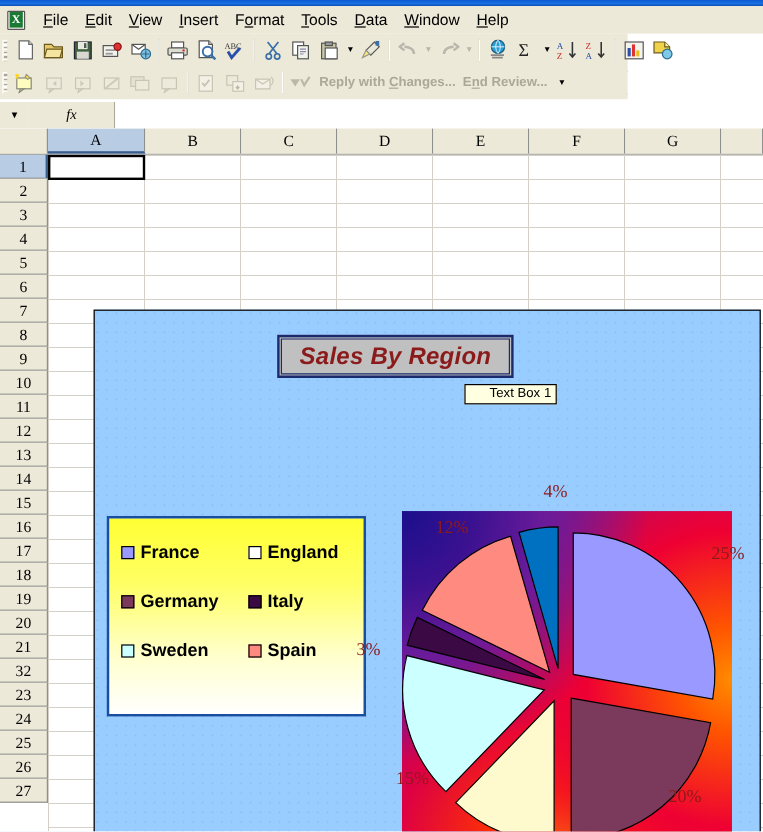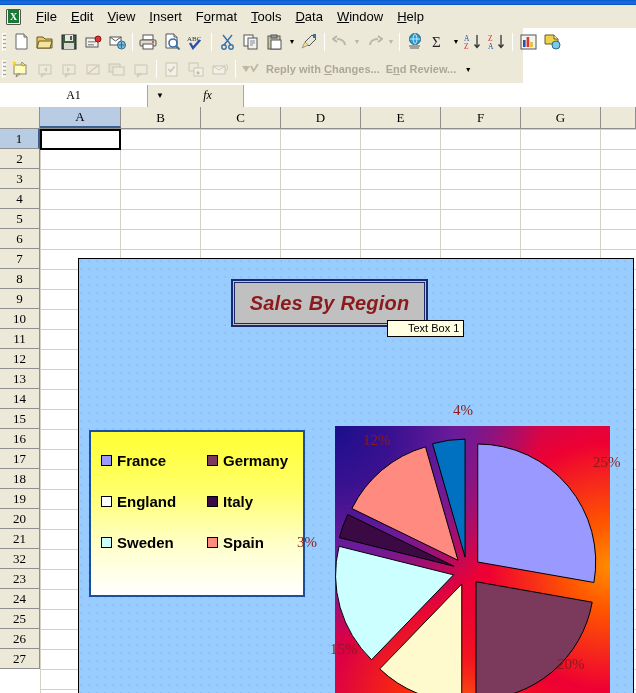--- a/index.html
+++ b/index.html
@@ -166,21 +166,21 @@
     background: #99ccff;
     border: 1px solid #000;
     background-image:
       radial-gradient(circle at 2px 2px, rgba(120,150,200,.30) 0.6px, transparent 1px);
     background-size: 8px 8px;
   }
 
   
   .charttitle {
     position: absolute; left: 152px; top: 20px;
-    width: 197px; height: 48px;
+    width: 197px; height: 36px;
     background: #c0c0c0;
     border: 2px solid #1a2a6c;
     box-shadow: inset 0 0 0 1px #c0c0c0, inset 0 0 0 2px #1a2a6c;
     display: flex; align-items: center; justify-content: center;
     font-family: "Liberation Sans", sans-serif;
     font-size: 20px; font-weight: bold; font-style: italic;
     color: #8b1a1a; letter-spacing: .2px;
   }
   .tooltip {
     position: absolute; left: 308px; top: 61px;
@@ -499,23 +499,20 @@
           <path d="M1 4l4 6 4-6z" fill="#bdb8a6"></path>
           <path d="M10 4l2.5 5L17 2" fill="none" stroke="#bdb8a6" stroke-width="1.8"></path>
         </svg>
     </div>
     <div class="disabledtxt">Reply with <u>C</u>hanges...</div>
     <div class="disabledtxt">E<u>n</u>d Review...</div>
     <div class="tarrow" style="margin-left:4px">▼</div>
   </div>
 
   <div class="formulabar">
-    <div class="namebox">
-      <span>A1</span>
-    </div>
     <div class="nameboxdrop">▼</div>
     <div class="fxbtn">
       <span>fx</span>
     </div>
     <div class="fxinput"></div>
   </div>
 
   <div class="gridwrap">
     <div class="colhead-row" id="colheads">
       <div class="cornerbox"></div>
@@ -570,26 +567,26 @@
         <span>Text Box 1</span>
       </div>
 
       <div class="legend">
         <div class="legend-grid" id="legend-grid">
             <div class="legitem">
               <span class="swatch" style="background: rgb(153, 153, 255);"></span>
               <span class="leglabel">France</span>
             </div>
             <div class="legitem">
+              <span class="swatch" style="background: rgb(255, 255, 255);"></span>
+              <span class="leglabel">England</span>
+            </div>
+            <div class="legitem">
               <span class="swatch" style="background: rgb(123, 58, 92);"></span>
               <span class="leglabel">Germany</span>
-            </div>
-            <div class="legitem">
-              <span class="swatch" style="background: rgb(255, 255, 255);"></span>
-              <span class="leglabel">England</span>
             </div>
             <div class="legitem">
               <span class="swatch" style="background: rgb(59, 10, 69);"></span>
               <span class="leglabel">Italy</span>
             </div>
             <div class="legitem">
               <span class="swatch" style="background: rgb(204, 255, 255);"></span>
               <span class="leglabel">Sweden</span>
             </div>
             <div class="legitem">

